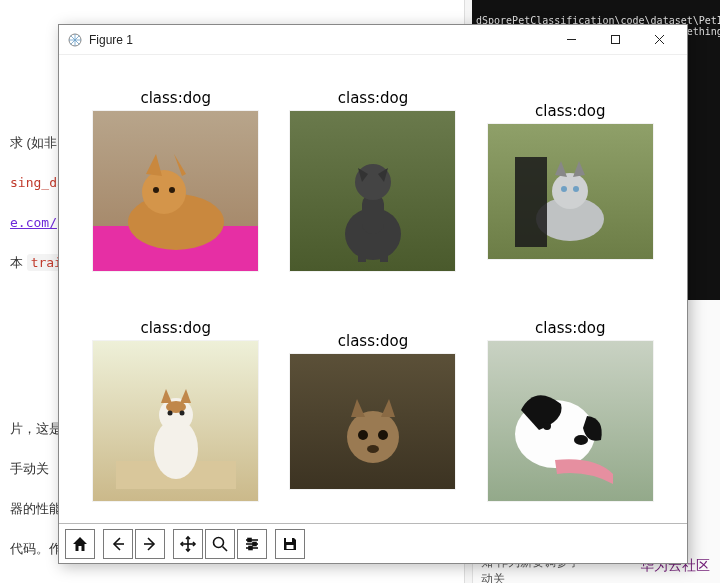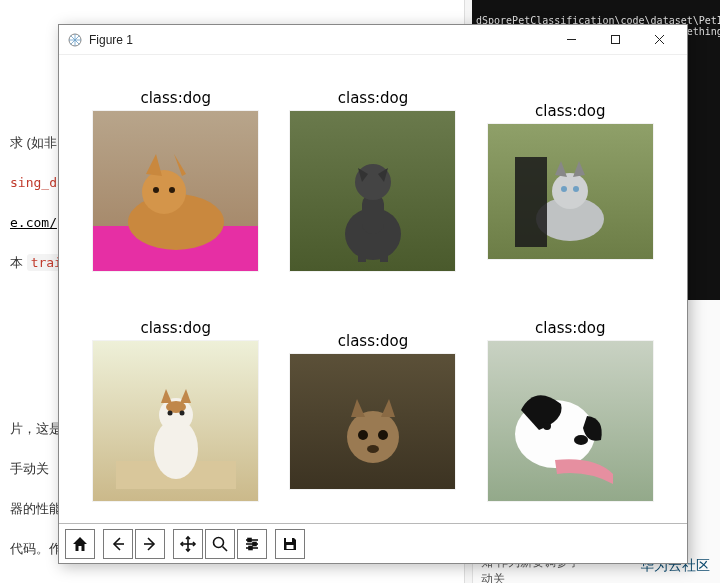--- a/index.html
+++ b/index.html
@@ -21,21 +21,21 @@
     position: absolute;
     left: 0; top: 0;
     width: 465px; height: 583px;
     background: #fff;
     border-right: 1px solid #ddd;
     padding: 10px;
     overflow: hidden;
   }
   .bg-doc p { margin: 14px 0; line-height: 2; }
   .bg-doc .tk-red { color: #c0392b; font-family: monospace; }
-  .bg-doc .tk-blue { color: #000000; font-family: monospace; text-decoration: underline; margin-top: 8px; }
+  .bg-doc .tk-blue { color: #6d28d9; font-family: monospace; text-decoration: underline; margin-top: 8px; }
   .bg-doc .tk-code { background: #f3f3f3; color: #c0392b; font-family: monospace; padding: 1px 4px; border-radius: 3px; }
 
   .bg-term {
     position: absolute;
     right: 0; top: 0;
     width: 248px; height: 300px;
     background: #111;
     color: #ddd;
     font-family: Consolas, monospace;
     font-size: 10px;
@@ -52,21 +52,21 @@
     padding: 8px;
     font-size: 12px;
     color: #555;
   }
   .bg-side .btn-f {
     display:inline-block; border:1px solid #ccc; padding:2px 10px; border-radius:3px; background:#fff; margin:6px 0;
   }
   .watermark {
     position: absolute;
     right: 10px; bottom: 8px;
-    color: #0c4a6e;
+    color: #701a75;
     font-size: 14px;
   }
 
   
   .figure-window {
     position: absolute;
     left: 58px; top: 24px;
     width: 630px; height: 540px;
     background: #ec4899;
     border: 1px solid #888;

